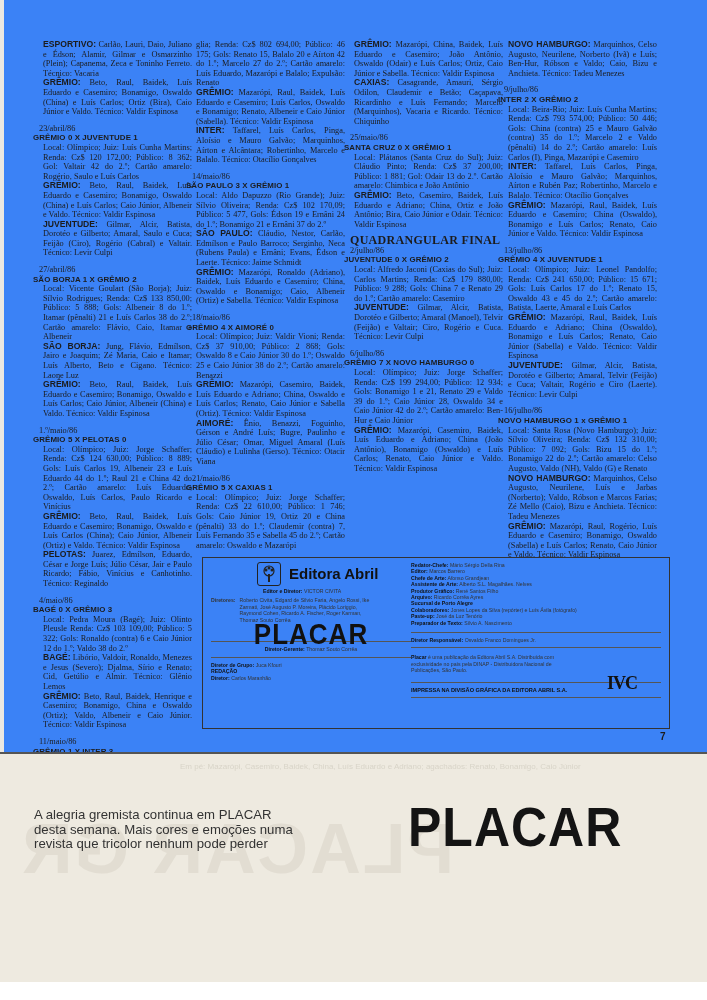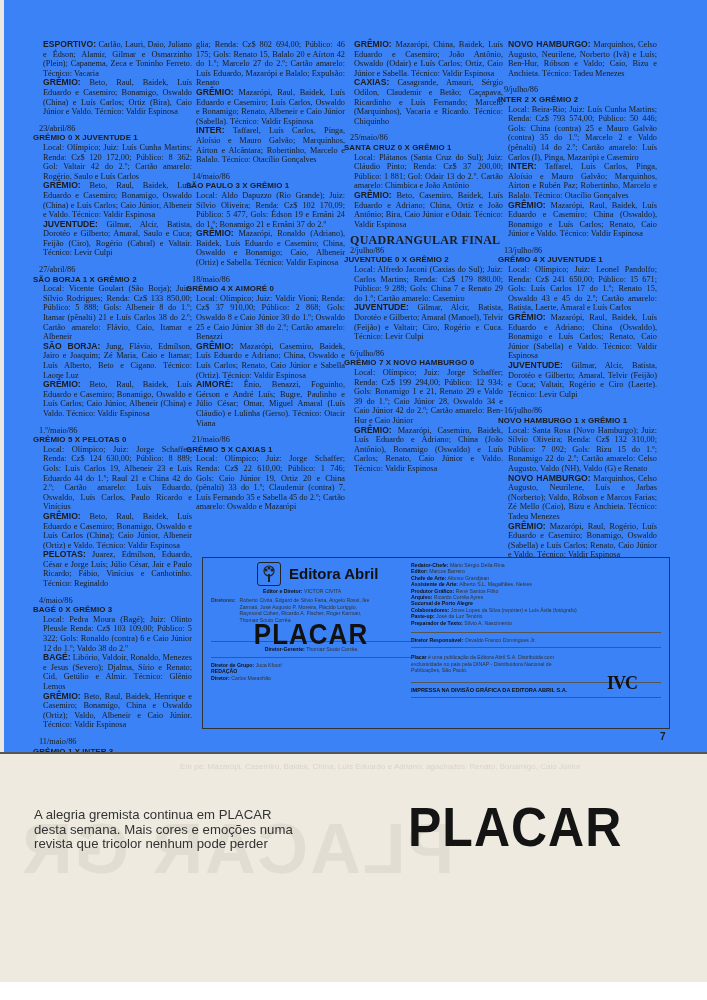--- a/index.html
+++ b/index.html
@@ -65,20 +65,21 @@
       <div class="match">GRÊMIO 1 X INTER 3</div>
       <div class="p"><span>Local: Olímpico; Juiz: Renato Marsi-</span></div>
     </div>
   <div class="col c2">
       <div class="p"><span>glia; Renda: Cz$ 802 694,00; Público: 46 175; Gols: Renato 15, Balalo 20 e Aírton 42 do 1.º; Marcelo 27 do 2.º; Cartão amarelo: Luís Eduardo, Mazarópi e Balalo; Expulsão: Renato</span></div>
       <div class="p"><span class="team">GRÊMIO:</span><span> Mazarópi, Raul, Baidek, Luís Eduardo e Casemiro; Luís Carlos, Oswaldo e Bonamigo; Renato, Albeneir e Caio Júnior (Sabella). Técnico: Valdir Espinosa</span></div>
       <div class="p"><span class="team">INTER:</span><span> Taffarel, Luís Carlos, Pinga, Aloísio e Mauro Galvão; Marquinhos, Aírton e Alcântara; Robertinho, Marcelo e Balalo. Técnico: Otacílio Gonçalves</span></div>
       <div class="date">14/maio/86</div>
       <div class="match">SÃO PAULO 3 X GRÊMIO 1</div>
       <div class="p"><span>Local: Aldo Dapuzzo (Rio Grande); Juiz: Sílvio Oliveira; Renda: Cz$ 102 170,09; Público: 5 477, Gols: Édson 19 e Ernâni 24 do 1.º; Bonamigo 21 e Ernâni 37 do 2.º</span></div>
+      <div class="p"><span class="team">SÃO PAULO:</span><span> Cláudio, Nestor, Carlão, Edmílson e Paulo Barroco; Serginho, Neca (Rubens Paula) e Ernâni; Evans, Édson e Laerte. Técnico: Jaime Schmidt</span></div>
       <div class="p"><span class="team">GRÊMIO:</span><span> Mazarópi, Ronaldo (Adriano), Baidek, Luís Eduardo e Casemiro; China, Oswaldo e Bonamigo; Caio, Albeneir (Ortiz) e Sabella. Técnico: Valdir Espinosa</span></div>
       <div class="date">18/maio/86</div>
       <div class="match">GRÊMIO 4 X AIMORÉ 0</div>
       <div class="p"><span>Local: Olímpico; Juiz: Valdir Vioni; Renda: Cz$ 37 910,00; Público: 2 868; Gols: Oswaldo 8 e Caio Júnior 30 do 1.º; Oswaldo 25 e Caio Júnior 38 do 2.º; Cartão amarelo: Benazzi</span></div>
       <div class="p"><span class="team">GRÊMIO:</span><span> Mazarópi, Casemiro, Baidek, Luís Eduardo e Adriano; China, Oswaldo e Luís Carlos; Renato, Caio Júnior e Sabella (Ortiz). Técnico: Valdir Espinosa</span></div>
       <div class="p"><span class="team">AIMORÉ:</span><span> Ênio, Benazzi, Foguinho, Gérson e André Luís; Bugre, Paulinho e Júlio César; Omar, Miguel Amaral (Luís Cláudio) e Lulinha (Gerso). Técnico: Otacir Viana</span></div>
       <div class="date">21/maio/86</div>
       <div class="match">GRÊMIO 5 X CAXIAS 1</div>
       <div class="p"><span>Local: Olímpico; Juiz: Jorge Schaffer; Renda: Cz$ 22 610,00; Público: 1 746; Gols: Caio Júnior 19, Ortiz 20 e China (pênalti) 33 do 1.º; Claudemir (contra) 7, Luís Fernando 35 e Sabella 45 do 2.º; Cartão amarelo: Oswaldo e Mazarópi</span></div>
     </div>

